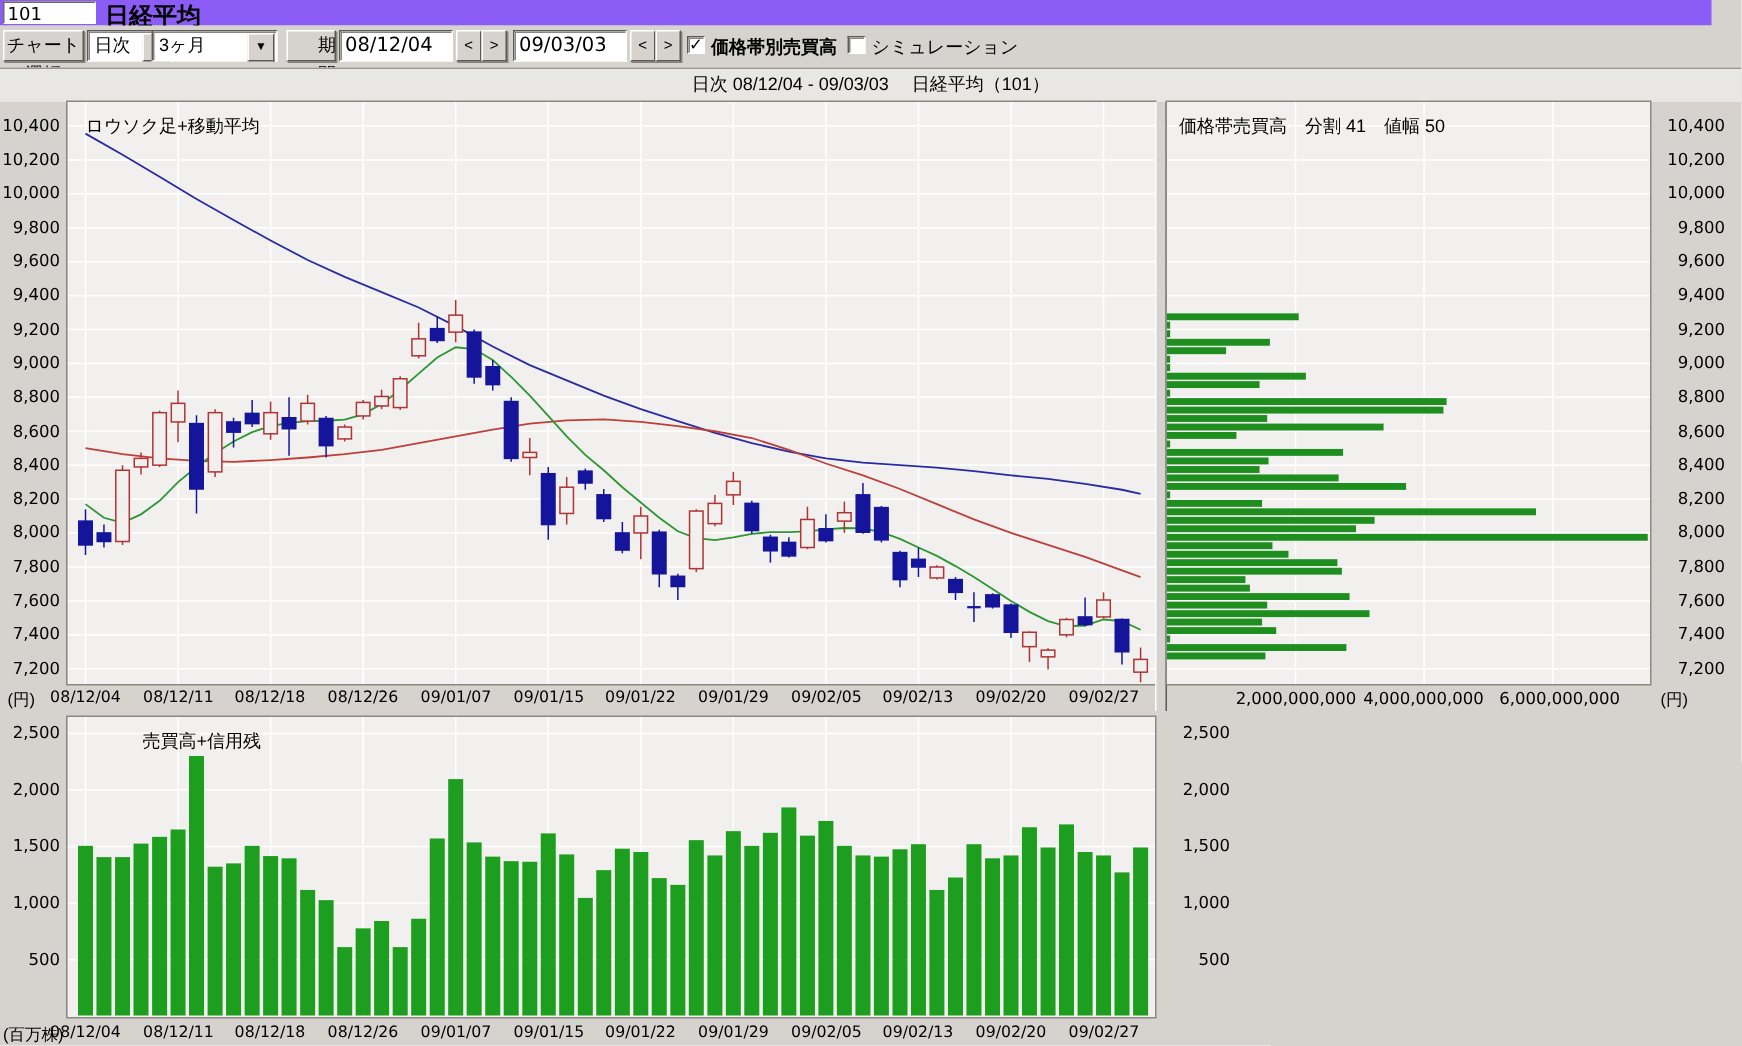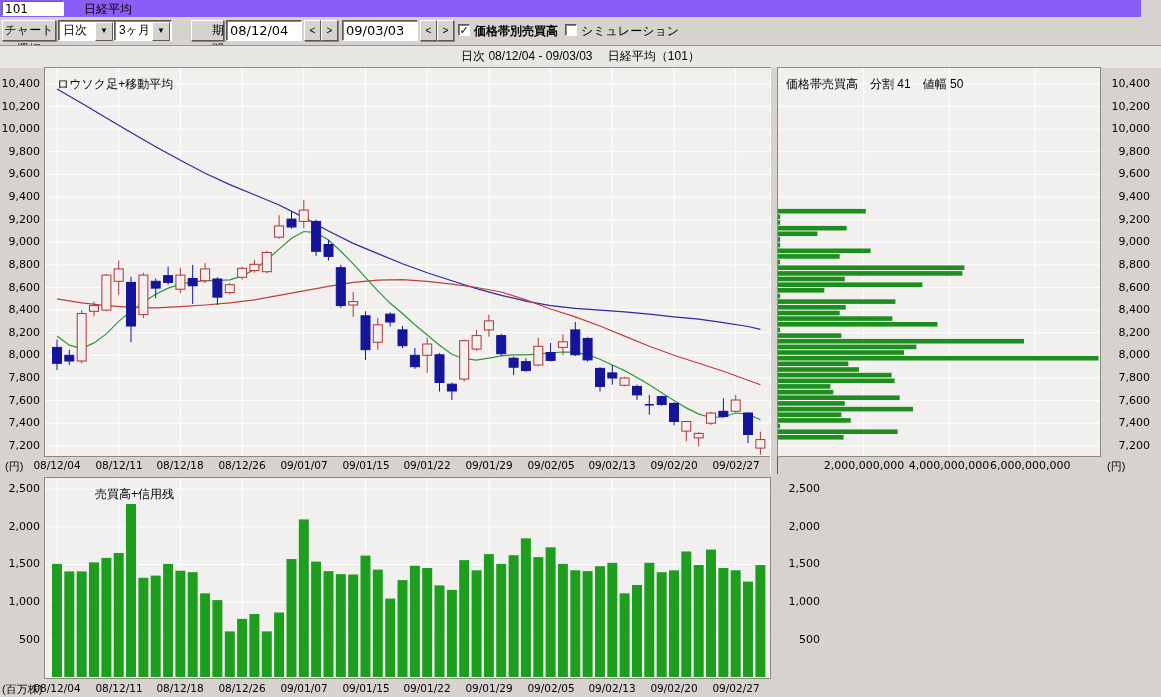--- a/index.html
+++ b/index.html
@@ -3,21 +3,21 @@
 <meta charset="utf-8">
 <style>
   html,body{margin:0;padding:0;}
   body{width:1161px;height:697px;font-family:"Liberation Sans","DejaVu Sans",sans-serif;}
   #app{position:relative;width:1161px;height:697px;background:#d6d3ce;overflow:hidden;
        font-family:"Liberation Sans","DejaVu Sans",sans-serif;color:#000;}
   
   .top-strip{position:absolute;left:0;top:0;width:1141px;height:17px;background:#8b5cf6;}
   .code-input{position:absolute;left:2px;top:1px;width:56px;height:13px;background:#fff;
       border:1px solid;border-color:#6e6a63 #fff #fff #6e6a63;font:12px "DejaVu Sans",sans-serif;padding:0 2px;}
-  .sec-name{position:absolute;left:84px;top:1px;font-size:12px;}
+  .sec-name{position:absolute;left:70px;top:1px;font-size:16px;font-weight:bold;}
   
   .toolbar{position:absolute;left:0;top:17px;width:1161px;height:28px;background:#d6d3ce;
       border-bottom:1px solid #fff;}
   .btn{position:absolute;top:3px;height:21px;background:#d6d3ce;border:1px solid;
       border-color:#ffffff #5c5954 #5c5954 #ffffff;box-shadow:1px 1px 0 #8a867f;
       font-size:12px;text-align:center;line-height:19px;cursor:default;box-sizing:border-box;}
   .tb-input{position:absolute;top:3px;height:21px;background:#fff;border:1px solid;
       border-color:#5c5954 #ffffff #ffffff #5c5954;box-shadow:inset 1px 1px 0 #8a867f;
       font:13px "DejaVu Sans",sans-serif;padding:0 3px;box-sizing:border-box;}
   .combo{position:absolute;top:3px;height:21px;background:#fff;border:1px solid;
@@ -52,21 +52,21 @@
     <input class="code-input" value="101" style="">
     <div class="sec-name">日経平均</div>
   </div>
 
   <div class="toolbar">
     <div class="btn" style="left:2px;width:54px;">チャート選択</div>
     <div class="combo" style="left:58px;width:57px;">
       <span>日次</span>
       <span class="combo-arrow">▼</span>
     </div>
-    <div class="combo" style="left:114px;width:58px;">
+    <div class="combo" style="left:101px;width:84px;">
       <span>3ヶ月</span>
       <span class="combo-arrow">▼</span>
     </div>
     <div class="btn" style="left:191px;width:33px;padding-left:20px;">期間</div>
     <input class="tb-input" style="left: 226px; width: 76px;" value="08/12/04">
     <div class="btn" style="left:304px;width:17px;font-size:10px;">&lt;</div>
     <div class="btn" style="left:321px;width:17px;font-size:10px;">&gt;</div>
     <input class="tb-input" style="left: 342px; width: 76px;" value="09/03/03">
     <div class="btn" style="left:420px;width:17px;font-size:10px;">&lt;</div>
     <div class="btn" style="left:437px;width:17px;font-size:10px;">&gt;</div>
@@ -441,21 +441,21 @@
       <div class="date-label" style="left:521px;top:459px;">09/02/05</div>
       <div class="date-label" style="left:521px;top:682px;">09/02/05</div>
       <div class="date-label" style="left:582px;top:459px;">09/02/13</div>
       <div class="date-label" style="left:582px;top:682px;">09/02/13</div>
       <div class="date-label" style="left:644px;top:459px;">09/02/20</div>
       <div class="date-label" style="left:644px;top:682px;">09/02/20</div>
       <div class="date-label" style="left:706px;top:459px;">09/02/27</div>
       <div class="date-label" style="left:706px;top:682px;">09/02/27</div>
       <div class="axis-label" style="left:819px;width:90px;top:459px;text-align:center;">2,000,000,000</div>
       <div class="axis-label" style="left:904px;width:90px;top:459px;text-align:center;">4,000,000,000</div>
-      <div class="axis-label" style="left:990px;width:90px;top:459px;text-align:left;">6,000,000,000</div>
+      <div class="axis-label" style="left:990px;width:90px;top:459px;text-align:right;">6,000,000,000</div>
       <div class="axis-label" style="left:0;width:40px;top:482px;text-align:right;">2,500</div>
       <div class="axis-label" style="left:775px;width:45px;top:482px;text-align:right;">2,500</div>
       <div class="axis-label" style="left:0;width:40px;top:520px;text-align:right;">2,000</div>
       <div class="axis-label" style="left:775px;width:45px;top:520px;text-align:right;">2,000</div>
       <div class="axis-label" style="left:0;width:40px;top:557px;text-align:right;">1,500</div>
       <div class="axis-label" style="left:775px;width:45px;top:557px;text-align:right;">1,500</div>
       <div class="axis-label" style="left:0;width:40px;top:595px;text-align:right;">1,000</div>
       <div class="axis-label" style="left:775px;width:45px;top:595px;text-align:right;">1,000</div>
       <div class="axis-label" style="left:0;width:40px;top:633px;text-align:right;">500</div>
       <div class="axis-label" style="left:775px;width:45px;top:633px;text-align:right;">500</div>

